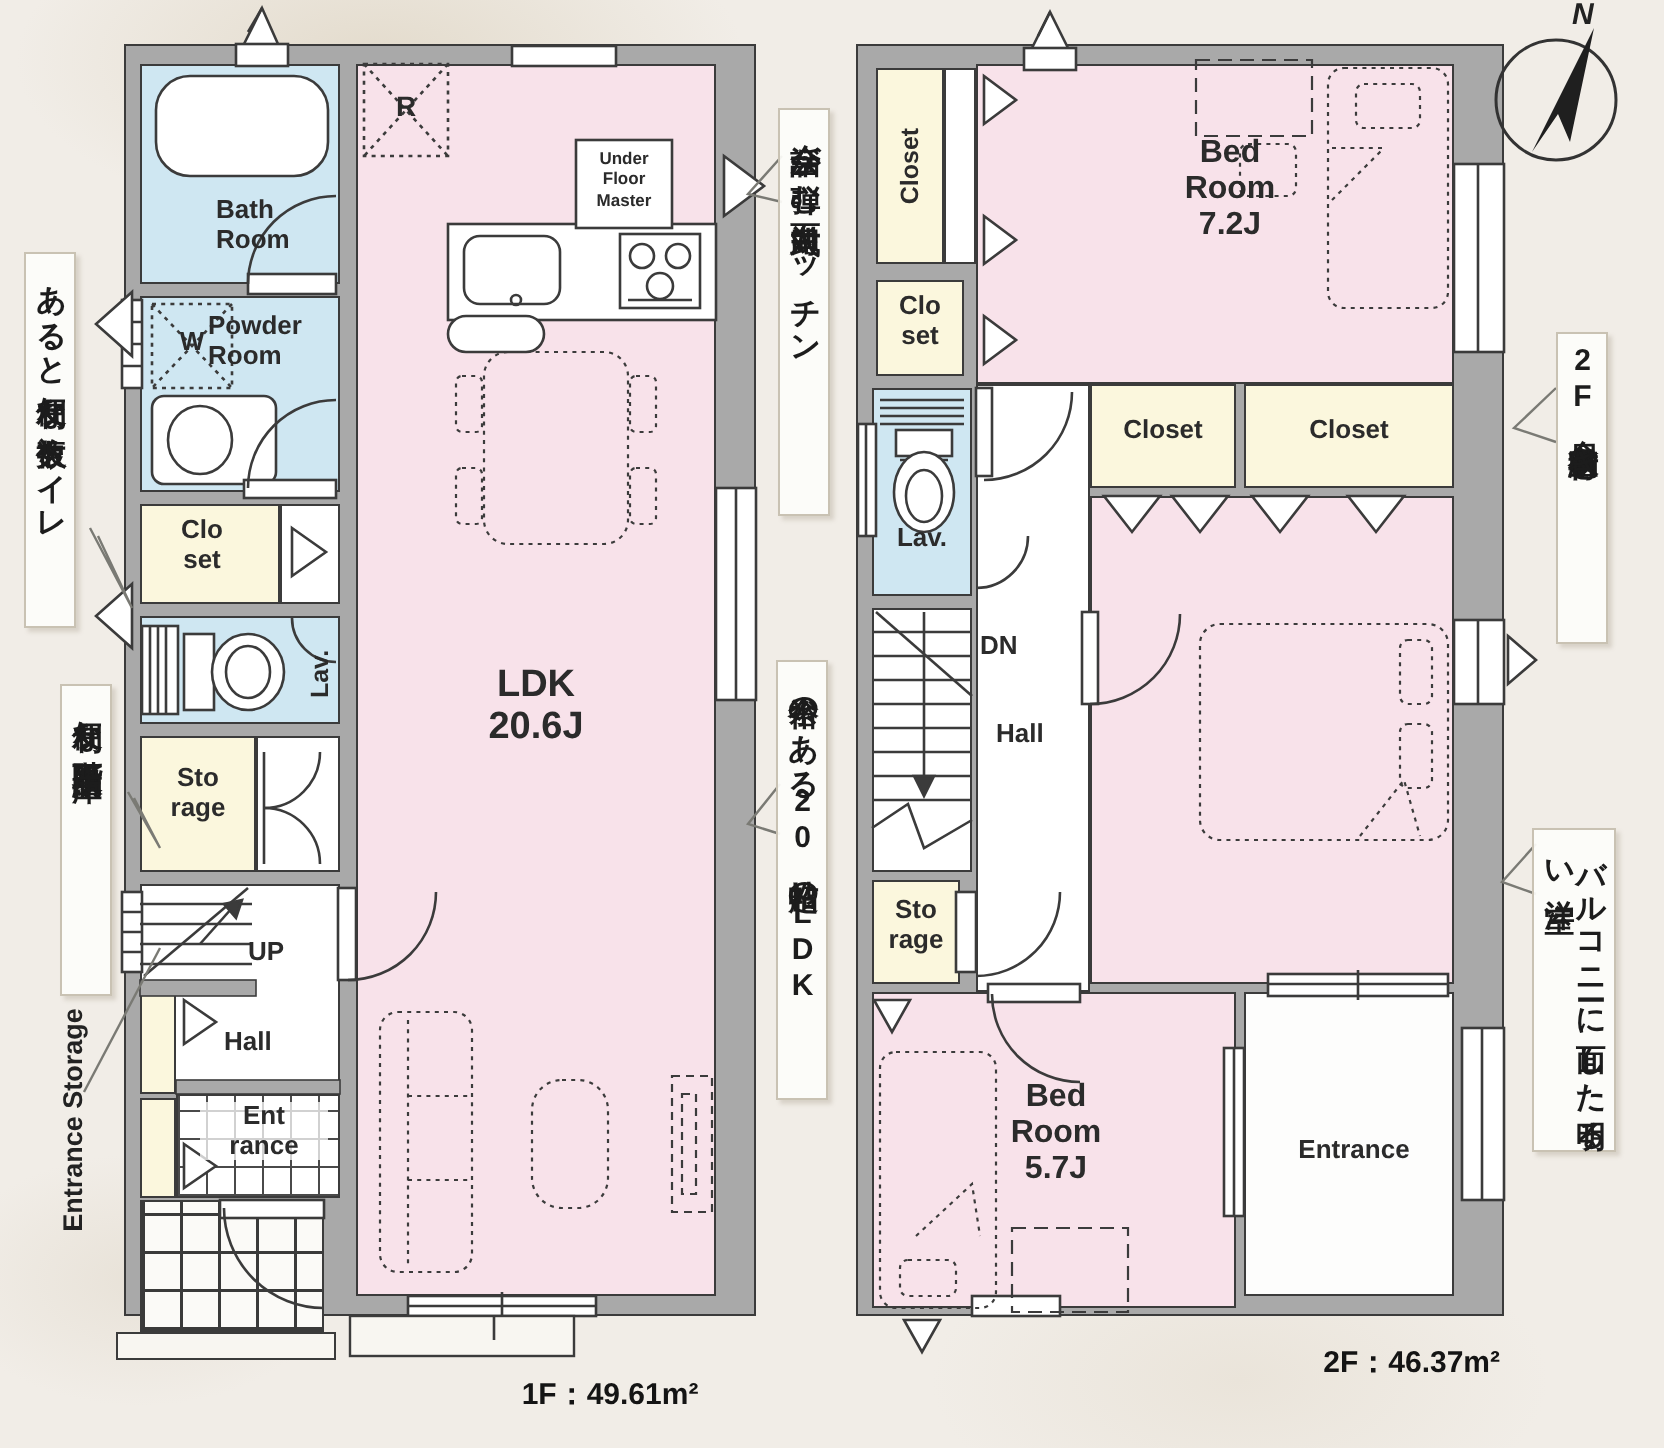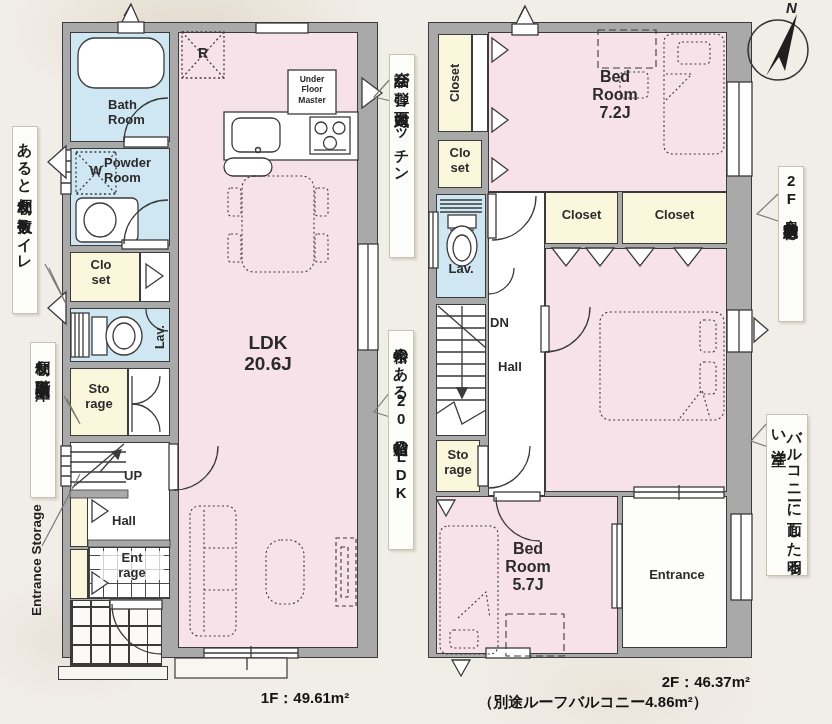--- a/index.html
+++ b/index.html
@@ -326,21 +326,21 @@
 Floor
 Master</div>
   <div class="lbl m c" style="left:70px;top:258px;width:62px;">Clo
 set</div>
   <div class="lbl s c" style="left:138px;top:330px;width:44px;transform:rotate(-90deg);">Lav.</div>
   <div class="lbl m c" style="left:72px;top:382px;width:54px;">Sto
 rage</div>
   <div class="lbl m" style="left:124px;top:469px;width:36px;">UP</div>
   <div class="lbl m" style="left:112px;top:514px;width:44px;">Hall</div>
   <div class="lbl m c" style="left:100px;top:551px;width:64px;background:rgba(255,255,255,.75);">Ent
-rage</div>
+rance</div>
   <div class="lbl ldkf c" style="left:228px;top:332px;width:80px;">LDK
 20.6J</div>
   <div class="lbl area c" style="left:235px;top:690px;width:140px;font-weight:bold;">1F：49.61m²</div>
 
   <div class="lbl s c" style="left:410px;top:76px;width:90px;transform:rotate(-90deg);">Closet</div>
   <div class="lbl m c" style="left:438px;top:146px;width:44px;">Clo
 set</div>
   <div class="lbl big c" style="left:580px;top:68px;width:70px;">Bed
 Room
 7.2J</div>
@@ -349,21 +349,20 @@
   <div class="lbl m c" style="left:440px;top:262px;width:42px;">Lav.</div>
   <div class="lbl m" style="left:490px;top:316px;width:30px;">DN</div>
   <div class="lbl m" style="left:498px;top:360px;width:40px;">Hall</div>
   <div class="lbl m c" style="left:436px;top:448px;width:44px;">Sto
 rage</div>
   <div class="lbl big c" style="left:496px;top:540px;width:64px;">Bed
 Room
 5.7J</div>
   <div class="lbl m c" style="left:644px;top:568px;width:66px;">Entrance</div>
   <div class="lbl area" style="left:618px;top:674px;width:132px;text-align:right;font-weight:bold;">2F：46.37m²</div>
-  <div class="lbl area c" style="left:418px;top:694px;width:350px;font-weight:bold;">（別途ルーフバルコニー4.86m²）</div>
 
   <div class="callout" style="left:12px;top:126px;height:188px;">あると便利な複数トイレ</div>
   <div class="callout" style="left:30px;top:342px;height:156px;">便利な階段下収納庫</div>
   <div class="lbl" style="left:-37px;top:551px;width:150px;height:18px;transform:rotate(-90deg);font-size:13.5px;text-align:center;color:#222;z-index:7;">Entrance Storage</div>
   <div class="callout" style="left:389px;top:54px;height:204px;">会話が弾む対面式キッチン</div>
   <div class="callout" style="left:388px;top:330px;height:220px;">余裕のある20帖超のLDK</div>
   <div class="callout" style="left:778px;top:166px;height:156px;">2F全居室収納付き</div>
   <div class="callout" style="left:766px;top:414px;height:162px;">バルコニーに面した明るい洋室</div>
 
 </div>

